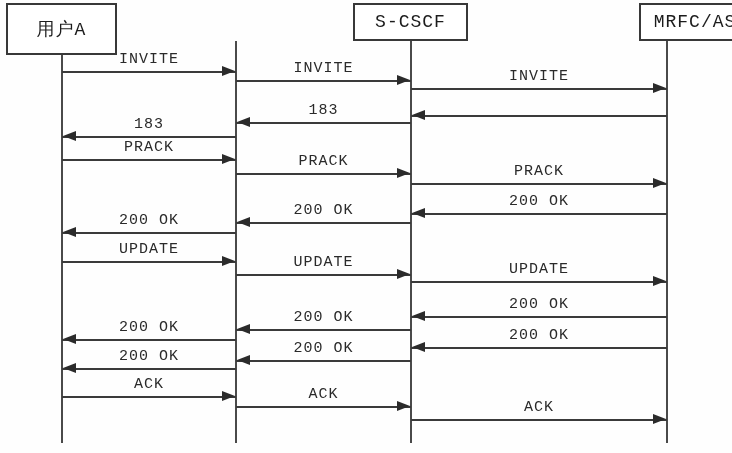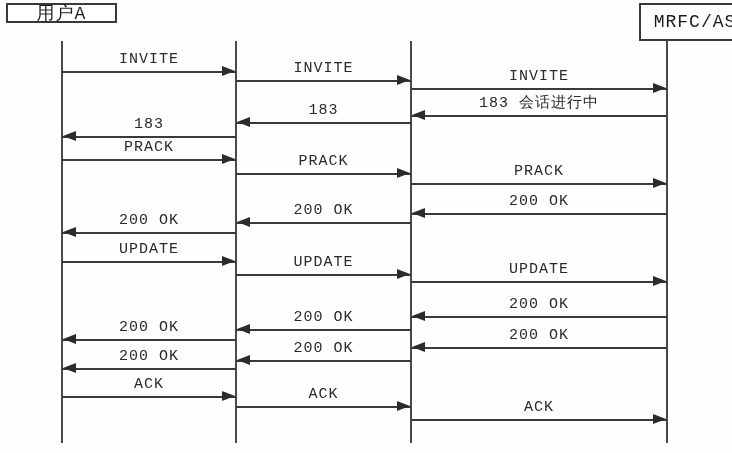--- a/index.html
+++ b/index.html
@@ -36,37 +36,37 @@
     border-bottom:5px solid transparent;
   }
   .arrowhead.right{border-left:13px solid #2b2b2b;}
   .arrowhead.left{border-right:13px solid #2b2b2b;}
 </style>
 </head>
 <body>
 
 <div class="diagram" style="background: rgb(254, 254, 254);">
     <div class="lifeline" style="left: 61px; top: 41px; height: 402px;"></div>
-    <div class="actor-box" style="left: 6px; top: 3px; width: 111px; height: 20px;">用户A</div>
+    <div class="actor-box" style="left: 6px; top: 3px; width: 111px; height: 52px;">用户A</div>
     <div class="lifeline" style="left: 235px; top: 41px; height: 402px;"></div>
     <div class="lifeline" style="left: 410px; top: 41px; height: 402px;"></div>
+    <div class="actor-box" style="left: 353px; top: 3px; width: 115px; height: 38px;">S-CSCF</div>
     <div class="lifeline" style="left: 666px; top: 41px; height: 402px;"></div>
     <div class="actor-box" style="left: 615px; top: 3px; width: 112px; height: 38px; margin-left: 24px;">MRFC/AS</div>
     <div class="msg-line" style="left: 62px; width: 174px; top: 71px;"></div>
     <div class="arrowhead right" style="top: 66px; left: 222px;"></div>
     <div class="msg-label" style="left: 62px; width: 174px; top: 51px;">INVITE</div>
     <div class="msg-line" style="left: 236px; width: 175px; top: 80px;"></div>
     <div class="arrowhead right" style="top: 75px; left: 397px;"></div>
     <div class="msg-label" style="left: 236px; width: 175px; top: 60px;">INVITE</div>
     <div class="msg-line" style="left: 411px; width: 256px; top: 88px;"></div>
     <div class="arrowhead right" style="top: 83px; left: 653px;"></div>
     <div class="msg-label" style="left: 411px; width: 256px; top: 68px;">INVITE</div>
     <div class="msg-line" style="left: 411px; width: 256px; top: 115px;"></div>
     <div class="arrowhead left" style="top: 110px; left: 412px;"></div>
-    <div class="msg-label" style="left: 411px; width: 256px; top: 95px;">183 会话进行中</div>
     <div class="msg-line" style="left: 236px; width: 175px; top: 122px;"></div>
     <div class="arrowhead left" style="top: 117px; left: 237px;"></div>
     <div class="msg-label" style="left: 236px; width: 175px; top: 102px;">183</div>
     <div class="msg-line" style="left: 62px; width: 174px; top: 136px;"></div>
     <div class="arrowhead left" style="top: 131px; left: 63px;"></div>
     <div class="msg-label" style="left: 62px; width: 174px; top: 116px;">183</div>
     <div class="msg-line" style="left: 62px; width: 174px; top: 159px;"></div>
     <div class="arrowhead right" style="top: 154px; left: 222px;"></div>
     <div class="msg-label" style="left: 62px; width: 174px; top: 139px;">PRACK</div>
     <div class="msg-line" style="left: 236px; width: 175px; top: 173px;"></div>

